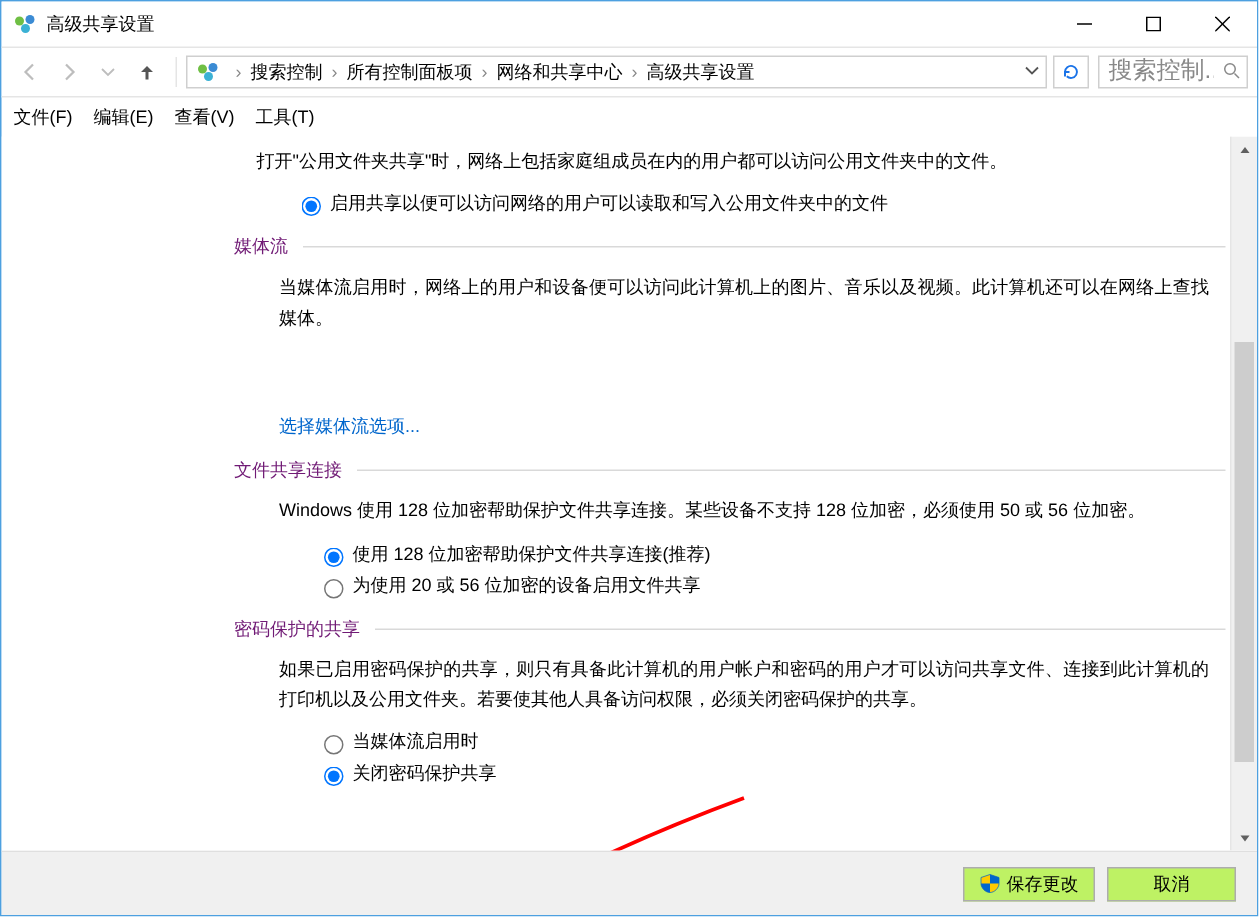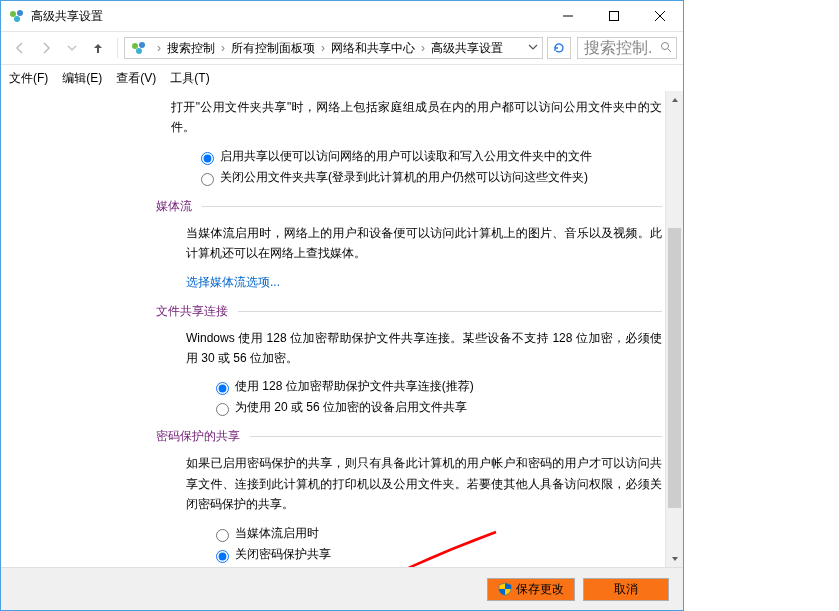--- a/index.html
+++ b/index.html
@@ -1,16 +1,16 @@
 <!DOCTYPE html>
 <html><head>
 <meta charset="utf-8">
 <style>
   html, body { margin:0; padding:0; font-family:"Microsoft YaHei","Segoe UI",sans-serif; font-size:12px; color:#000; background:#fff; }
-  .window { width:684px; height:611px; border:1px solid #4da0e0; box-sizing:border-box; display:flex; flex-direction:column; position:relative; overflow:hidden; }
+  .window { width:839px; height:611px; border:1px solid #4da0e0; box-sizing:border-box; display:flex; flex-direction:column; position:relative; overflow:hidden; }
 
   .titlebar { height:30px; display:flex; align-items:center; padding-left:8px; background:#fff; }
   .titlebar .icon { width:16px; height:16px; margin-right:6px; display:flex; align-items:center; justify-content:center; }
   .titlebar .title { font-size:12px; color:#000; }
   .win-controls { margin-left:auto; display:flex; height:100%; }
   .win-controls .btn { width:46px; height:30px; display:flex; align-items:center; justify-content:center; color:#333; }
   .win-controls .btn svg { width:10px; height:10px; }
 
   .navbar { height:32px; border-top:1px solid #e5e5e5; border-bottom:1px solid #e5e5e5; display:flex; align-items:center; padding:0 6px; background:#fff; }
   .navbar .nav-arrow { width:26px; height:24px; display:flex; align-items:center; justify-content:center; color:#bdbdbd; }
@@ -34,28 +34,28 @@
   .scroll-area { position:absolute; top:0; bottom:0; left:0; right:17px; overflow:hidden; padding:6px 4px 0 20px; }
   .scrollbar { position:absolute; right:0; top:0; bottom:0; width:17px; background:#f0f0f0; border-left:1px solid #e5e5e5; }
   .scrollbar .arrow { height:17px; display:flex; align-items:center; justify-content:center; color:#606060; }
   .scrollbar .track { position:absolute; top:17px; bottom:17px; left:0; right:0; }
   .scrollbar .thumb { position:absolute; left:2px; right:2px; top:120px; height:280px; background:#cdcdcd; }
   .section-title { display:flex; align-items:center; color:#701a75; margin:12px 0 8px 0; }
   .section-title .label { margin-right:10px; }
   .section-title .rule { flex:1; height:1px; background:#d9d9d9; }
 
   .desc { margin-left:30px; color:#000; line-height:1.7; margin-bottom:10px; max-width:620px; text-align:justify; }
-  .link { color:#0066cc; margin-left:30px; display:inline-block; }
+  .link { color:#0066cc; margin-left:30px; display:inline-block;margin-top:44px; }
 
   .radios { margin-left:30px; }
   .radio-option { display:flex; align-items:flex-end; margin:4px 0; }
   .radio-option input { margin:0 6px 0 0; }
 
   .footer { height:42px; border-top:1px solid #dfdfdf; background:#f0f0f0; display:flex; align-items:center; justify-content:flex-end; padding:0 14px; }
-  .footer .btn { height:23px; min-width:86px; border:1px solid #adadad; background:#f97316; margin-left:8px; padding:0 10px; display:flex; align-items:center; justify-content:center; cursor:pointer; font-size:12px; font-family:inherit; box-sizing:border-box; }
+  .footer .btn { height:23px; min-width:86px; border:1px solid #adadad; background:#bef264; margin-left:8px; padding:0 10px; display:flex; align-items:center; justify-content:center; cursor:pointer; font-size:12px; font-family:inherit; box-sizing:border-box; }
   .footer .btn.primary { }
   .footer .shield { width:14px; height:14px; margin-right:4px; }
 
   .arrow-overlay { position:absolute; pointer-events:none; }
 </style>
 </head>
 <body>
 
 <div class="window">
 
@@ -156,38 +156,34 @@
     <div class="scroll-area">
 
       <div style="margin-left:150px;">
 
         <div class="desc" style="margin-left:0;">打开"公用文件夹共享"时，网络上包括家庭组成员在内的用户都可以访问公用文件夹中的文件。</div>
         <div class="radios">
           <label class="radio-option">
               <input type="radio" name="pf" checked="" style="">
               <span>启用共享以便可以访问网络的用户可以读取和写入公用文件夹中的文件</span>
             </label>
-          <label class="radio-option">
-              <input type="radio" name="pf" style="">
-              <span>关闭公用文件夹共享(登录到此计算机的用户仍然可以访问这些文件夹)</span>
-            </label>
         </div>
 
         <div class="section-title" style="margin-left:-15px;">
           <span class="label">媒体流</span>
             <span class="rule"></span>
         </div>
         <div class="desc" style="margin-left:15px;">当媒体流启用时，网络上的用户和设备便可以访问此计算机上的图片、音乐以及视频。此计算机还可以在网络上查找媒体。</div>
         <a class="link" style="margin-left:15px;">选择媒体流选项...</a>
 
         <div class="section-title" style="margin-left:-15px;">
           <span class="label">文件共享连接</span>
             <span class="rule"></span>
         </div>
-        <div class="desc" style="margin-left:15px;">Windows 使用 128 位加密帮助保护文件共享连接。某些设备不支持 128 位加密，必须使用 30 或 56 位加密。</div>
+        <div class="desc" style="margin-left:15px;">Windows 使用 128 位加密帮助保护文件共享连接。某些设备不支持 128 位加密，必须使用 50 或 56 位加密。</div>
         <div class="radios" style="margin-left:45px;">
           <label class="radio-option">
               <input type="radio" name="enc" checked="" style="">
               <span>使用 128 位加密帮助保护文件共享连接(推荐)</span>
             </label>
           <label class="radio-option">
               <input type="radio" name="enc" style="">
               <span>为使用 20 或 56 位加密的设备启用文件共享</span>
             </label>
         </div>

